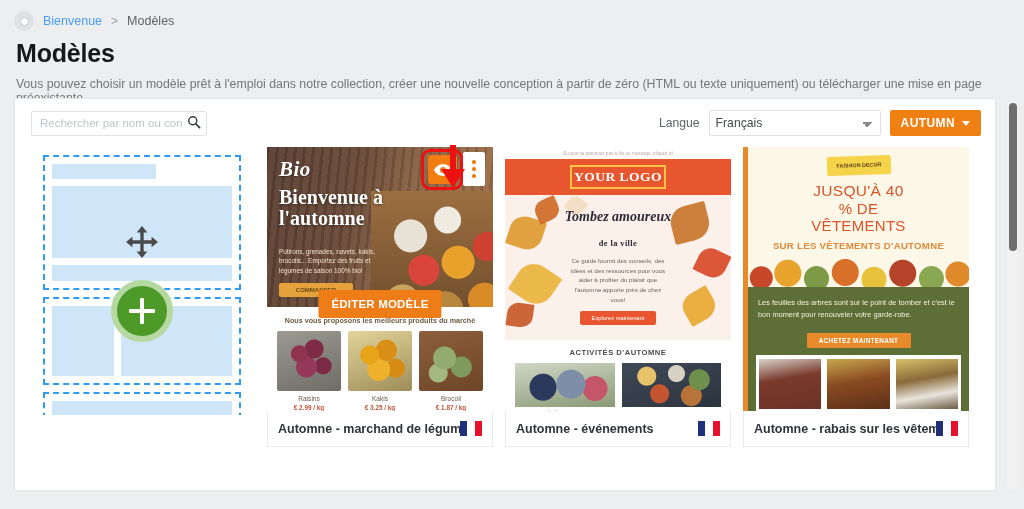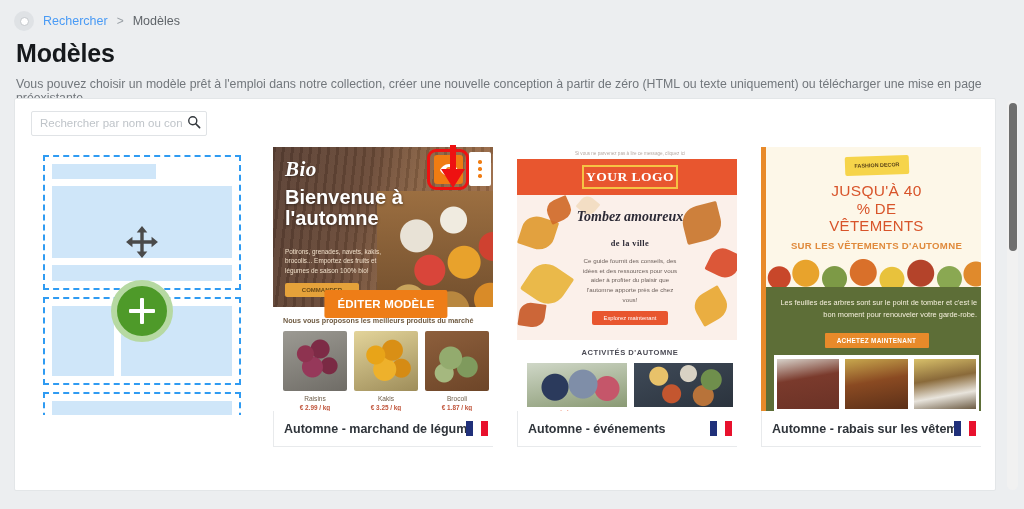--- a/index.html
+++ b/index.html
@@ -103,21 +103,21 @@
     display: flex; align-items: center; gap: 7px; cursor: pointer;
     font-family: "Liberation Sans", sans-serif;
   }
   .caret-down {
     width: 0; height: 0; border-left: 4.5px solid transparent;
     border-right: 4.5px solid transparent; border-top: 5px solid #fff;
   }
 
   
   .grid {
-    display: flex; gap: 12px; padding: 0 14px;
+    display: flex; gap: 0; padding: 0 14px;
     height: 300px; overflow: hidden;
   }
   .card {
     width: 226px; margin-right: 12px; position: relative;
     background: #fff; height: 300px; overflow: hidden;
   }
   .card:last-child { margin-right: 0; }
   .thumb {
     position: relative; width: 226px; height: 268px; overflow: hidden;
   }
@@ -196,34 +196,35 @@
   .t2-logo {
     position: absolute; left: 12px; top: 10px; color: #fff;
     font-family: "Liberation Serif", serif; font-style: italic;
     font-size: 21px; font-weight: bold; letter-spacing: .5px;
     text-shadow: 0 1px 2px rgba(0,0,0,.4);
   }
   .t2-h1 {
     position: absolute; left: 12px; top: 40px; width: 118px;
     color: #fff; font-size: 20px; font-weight: bold; line-height: 1.06;
     text-shadow: 0 1px 3px rgba(0,0,0,.45);
+    font-family: Liberation Serif, serif;
   }
   .t2-p {
     position: absolute; left: 12px; top: 100px; width: 108px;
     color: #f0dfc9; font-size: 6.4px; line-height: 1.45;
   }
   .t2-cta {
     position: absolute; left: 12px; bottom: 10px;
     background: #e5a23a; color: #6b4a15; width: 74px; height: 14px;
     border-radius: 2px; font-size: 6px; font-weight: bold;
     display: flex; align-items: center; justify-content: center;
   }
   .t2-tag {
     padding: 9px 10px 6px 10px; font-size: 7.2px; font-weight: bold;
-    color: #6f5b42; background: #fff;
+    color: #6f5b42; text-align: center; background: #fff;
   }
   .t2-prods { display: flex; gap: 7px; padding: 0 10px; background: #fff; }
   .t2-prod { flex: 1; text-align: center; }
   .t2-img { height: 60px; border-radius: 2px; }
   .p-raisins {
     background:
       radial-gradient(circle at 35% 38%, #8e3350 0 8px, transparent 9px),
       radial-gradient(circle at 58% 30%, #7d2b46 0 9px, transparent 10px),
       radial-gradient(circle at 46% 60%, #96385a 0 10px, transparent 11px),
       radial-gradient(circle at 72% 58%, #7a2a44 0 8px, transparent 9px),
@@ -346,21 +347,21 @@
       radial-gradient(circle at 18% 48%, #e8a32c 0 13px, transparent 14px),
       radial-gradient(circle at 31% 62%, #7d9a46 0 12px, transparent 13px),
       radial-gradient(circle at 44% 46%, #d9702a 0 13px, transparent 14px),
       radial-gradient(circle at 57% 64%, #e8c23c 0 12px, transparent 13px),
       radial-gradient(circle at 70% 48%, #b4432a 0 13px, transparent 14px),
       radial-gradient(circle at 83% 62%, #8aa852 0 12px, transparent 13px),
       radial-gradient(circle at 95% 50%, #e08a2c 0 12px, transparent 13px);
   }
   .t4-green { position: absolute; left: 0; right: 0; top: 140px; bottom: 0; background: #5d6e37; }
   .t4-txt {
-    position: absolute; left: 10px; right: 10px; top: 150px; text-align: right;
+    position: absolute; left: 10px; right: 10px; top: 150px; text-align: left;
     color: #f6f0dd; font-size: 7.4px; line-height: 1.6;
   }
   .t4-cta {
     position: absolute; left: 50%; top: 186px; transform: translateX(-50%);
     background: #e88a2a; color: #fff; font-size: 6.4px; font-weight: bold;
     width: 104px; height: 15px; border-radius: 1px;
     display: flex; align-items: center; justify-content: center; letter-spacing: .3px;
   }
   .t4-imgs {
     position: absolute; left: 8px; right: 8px; top: 208px; height: 58px;
@@ -383,40 +384,50 @@
 </style>
 </head>
 <body>
 
 <div class="page">
 
   <div class="breadcrumb">
     <span class="bc-icon">
         <span></span>
       </span>
-    <a class="bc-link">Rechercher</a>
+    <a class="bc-link">Bienvenue</a>
     <span class="bc-sep">&gt;</span>
     <span class="bc-cur">Modèles</span>
   </div>
 
   <div class="page-title">Modèles</div>
   <div class="page-sub">Vous pouvez choisir un modèle prêt à l'emploi dans notre collection, créer une nouvelle conception à partir de zéro (HTML ou texte uniquement) ou télécharger une mise en page préexistante.</div>
 
   <div class="panel">
 
 
     <div class="toolbar">
       <div class="search-wrap">
         <input class="search-input" type="text" placeholder="Rechercher par nom ou contenu" style="">
         <svg class="search-icon" viewBox="0 0 16 16">
           <circle cx="6.6" cy="6.6" r="4.6" fill="none" stroke="#33383d" stroke-width="1.6"></circle>
           <line x1="10" y1="10" x2="14.4" y2="14.4" stroke="#33383d" stroke-width="1.9" stroke-linecap="round"></line>
         </svg>
       </div>
 
+      <div class="toolbar-right">
+        <span class="lang-label">Langue</span>
+        <select class="lang-select">
+          <option>Français</option>
+        </select>
+        <button class="autumn-btn">
+          <span>AUTUMN</span>
+          <span class="caret-down"></span>
+        </button>
+      </div>
     </div>
 
     <div class="grid">
 
       <div class="card">
         <div class="thumb blank">
           <div class="dash-box">
             <div class="ph sm"></div>
             <div class="ph big"></div>
             <div class="ph bar"></div>

